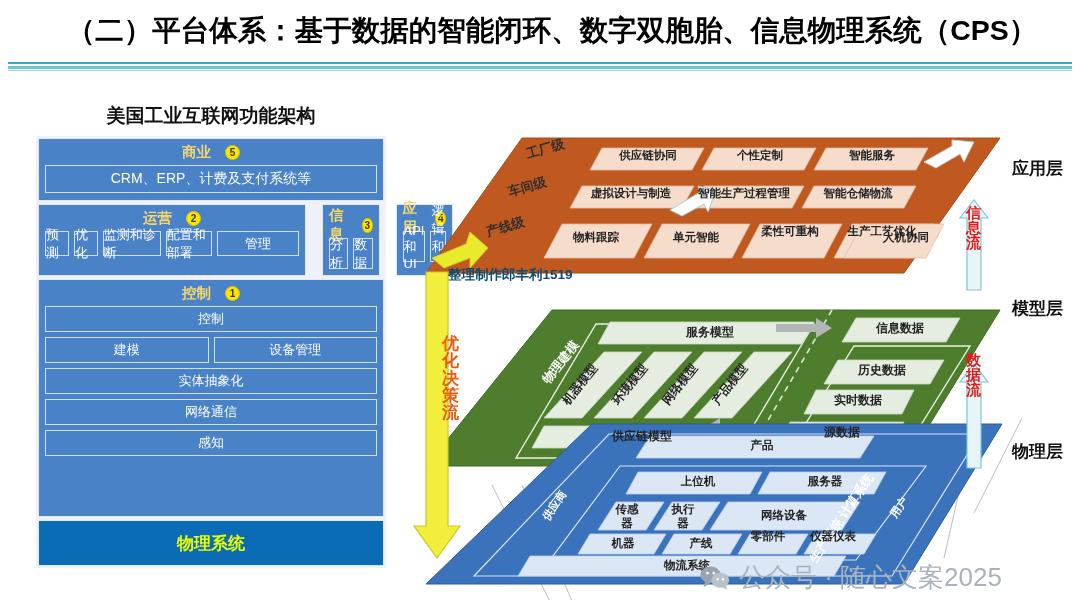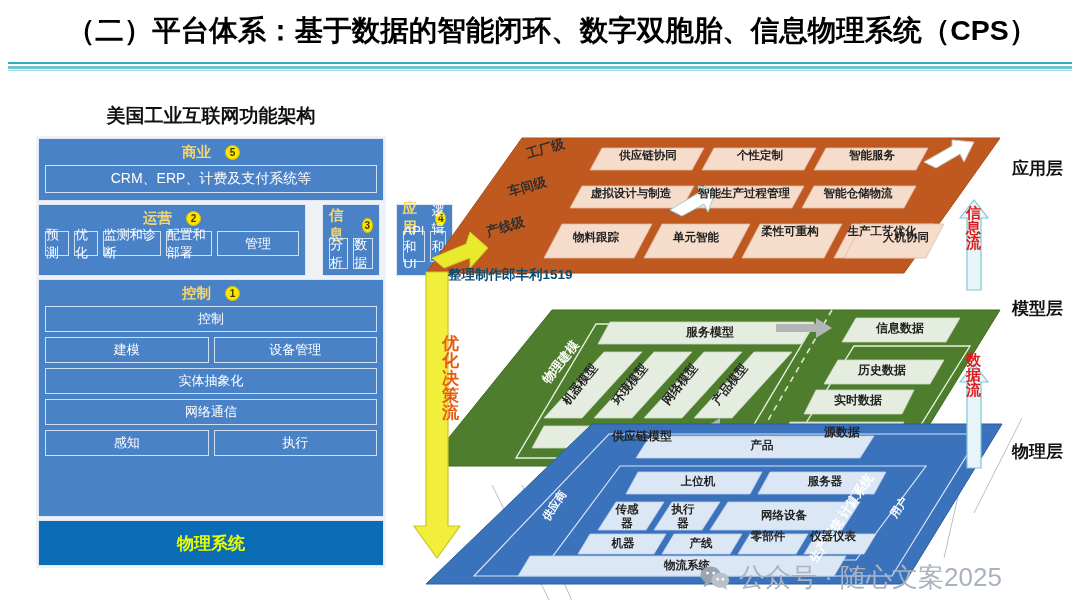--- a/index.html
+++ b/index.html
@@ -185,21 +185,20 @@
           <div class="cell">设备管理</div>
         </div>
         <div class="row">
           <div class="cell">实体抽象化</div>
         </div>
         <div class="row">
           <div class="cell">网络通信</div>
         </div>
         <div class="row">
           <div class="cell">感知</div>
-          <div class="cell">执行</div>
         </div>
       </div>
     </div>
 
     <div class="sec-phys">
       <span class="phys-label">物理系统</span>
     </div>
   </div>
 
   <div id="diagram">

